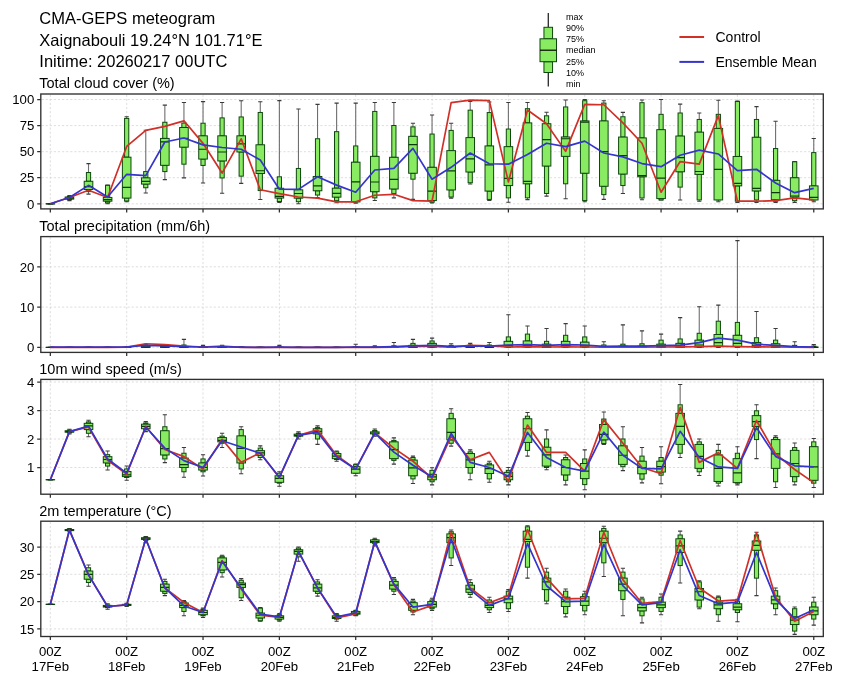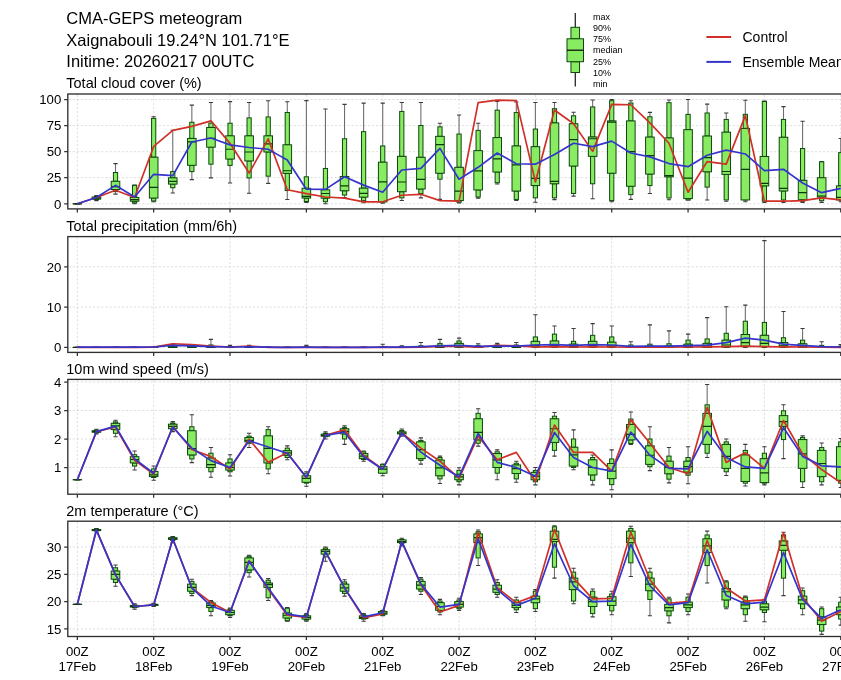--- a/index.html
+++ b/index.html
@@ -1,13 +1,13 @@
 <!DOCTYPE html>
 <html><head><meta charset="utf-8"><title>CMA-GEPS meteogram</title>
-<style>html,body{margin:0;padding:0;background:#fff;}svg{display:block;}div.w{will-change:opacity;margin-left:27px;}</style>
+<style>html,body{margin:0;padding:0;background:#fff;}svg{display:block;}div.w{will-change:opacity;}</style>
 </head><body>
 <div class="w">
     <svg width="841" height="680" viewBox="0 0 841 680">
 <rect width="841" height="680" fill="#ffffff"></rect>
 <g font-family="Liberation Sans, sans-serif" fill="#000000">
 <text x="39.3" y="23.7" font-size="16.5">CMA-GEPS meteogram</text>
 <text x="39.3" y="45.5" font-size="16.5">Xaignabouli 19.24°N 101.71°E</text>
 <text x="39.3" y="67.3" font-size="16.5">Initime: 20260217 00UTC</text>
 </g>
 <g stroke="#d6d6d6" stroke-width="0.8" stroke-dasharray="2.2,1.9" fill="none">

